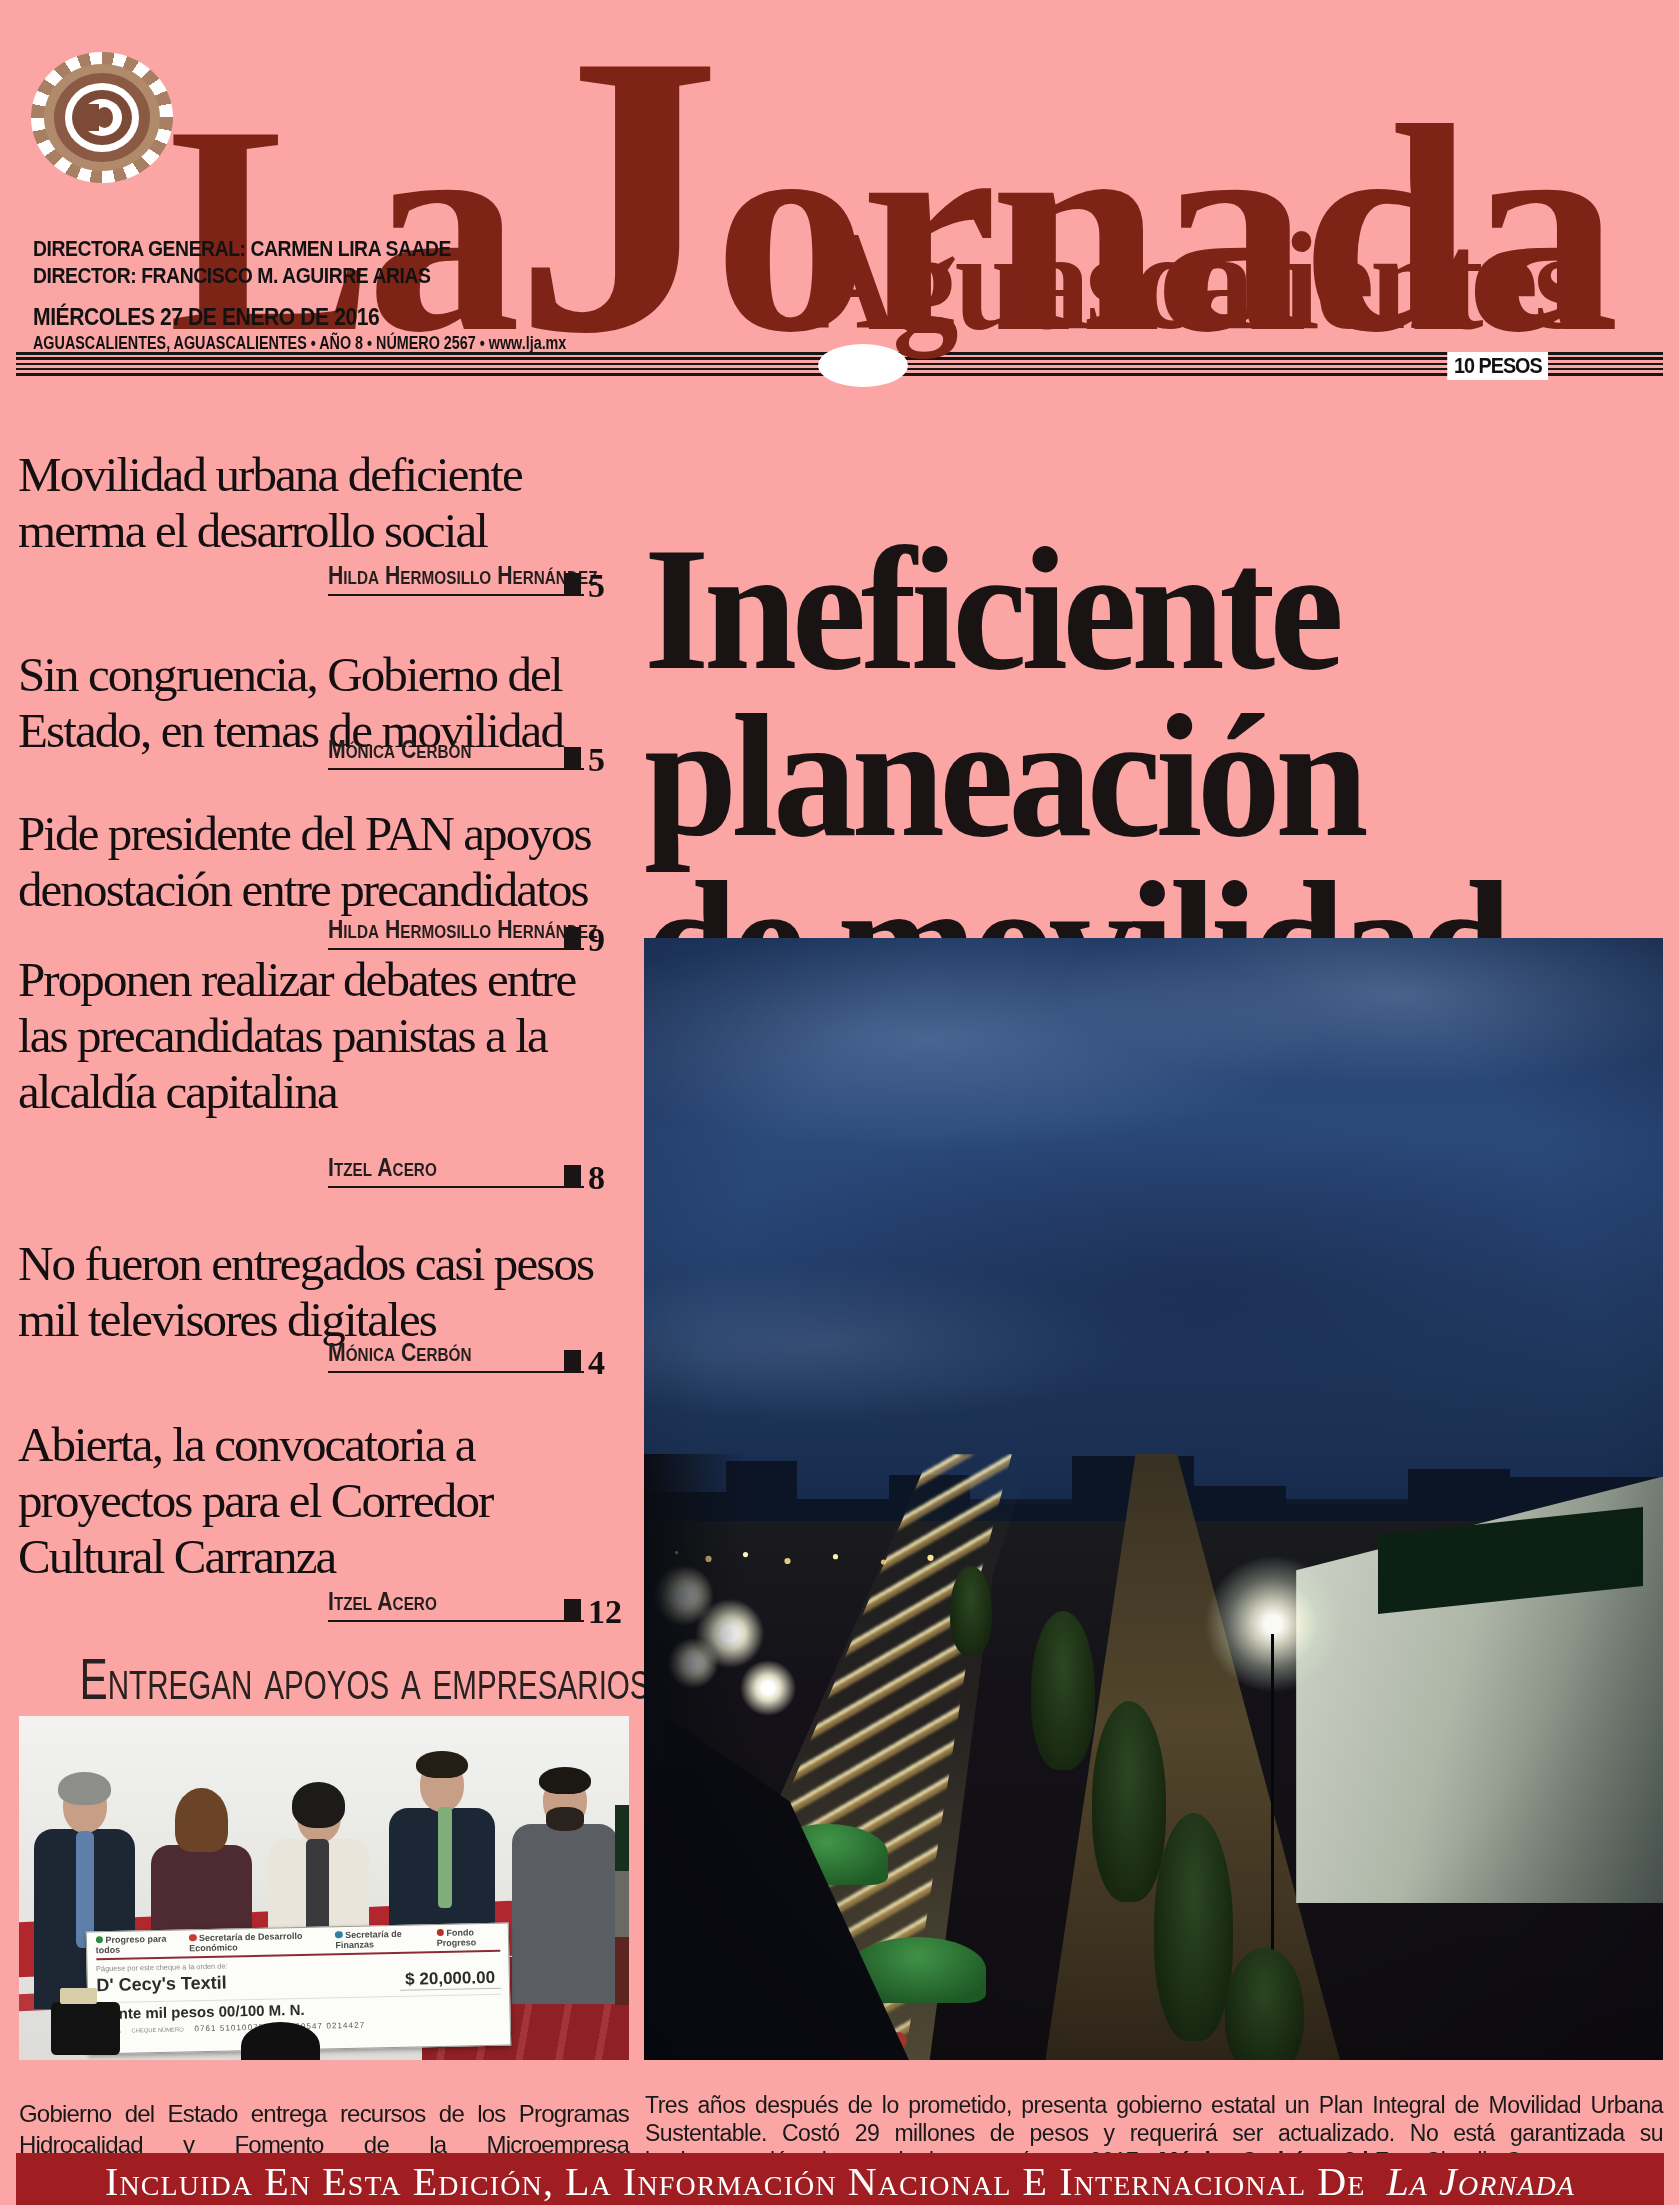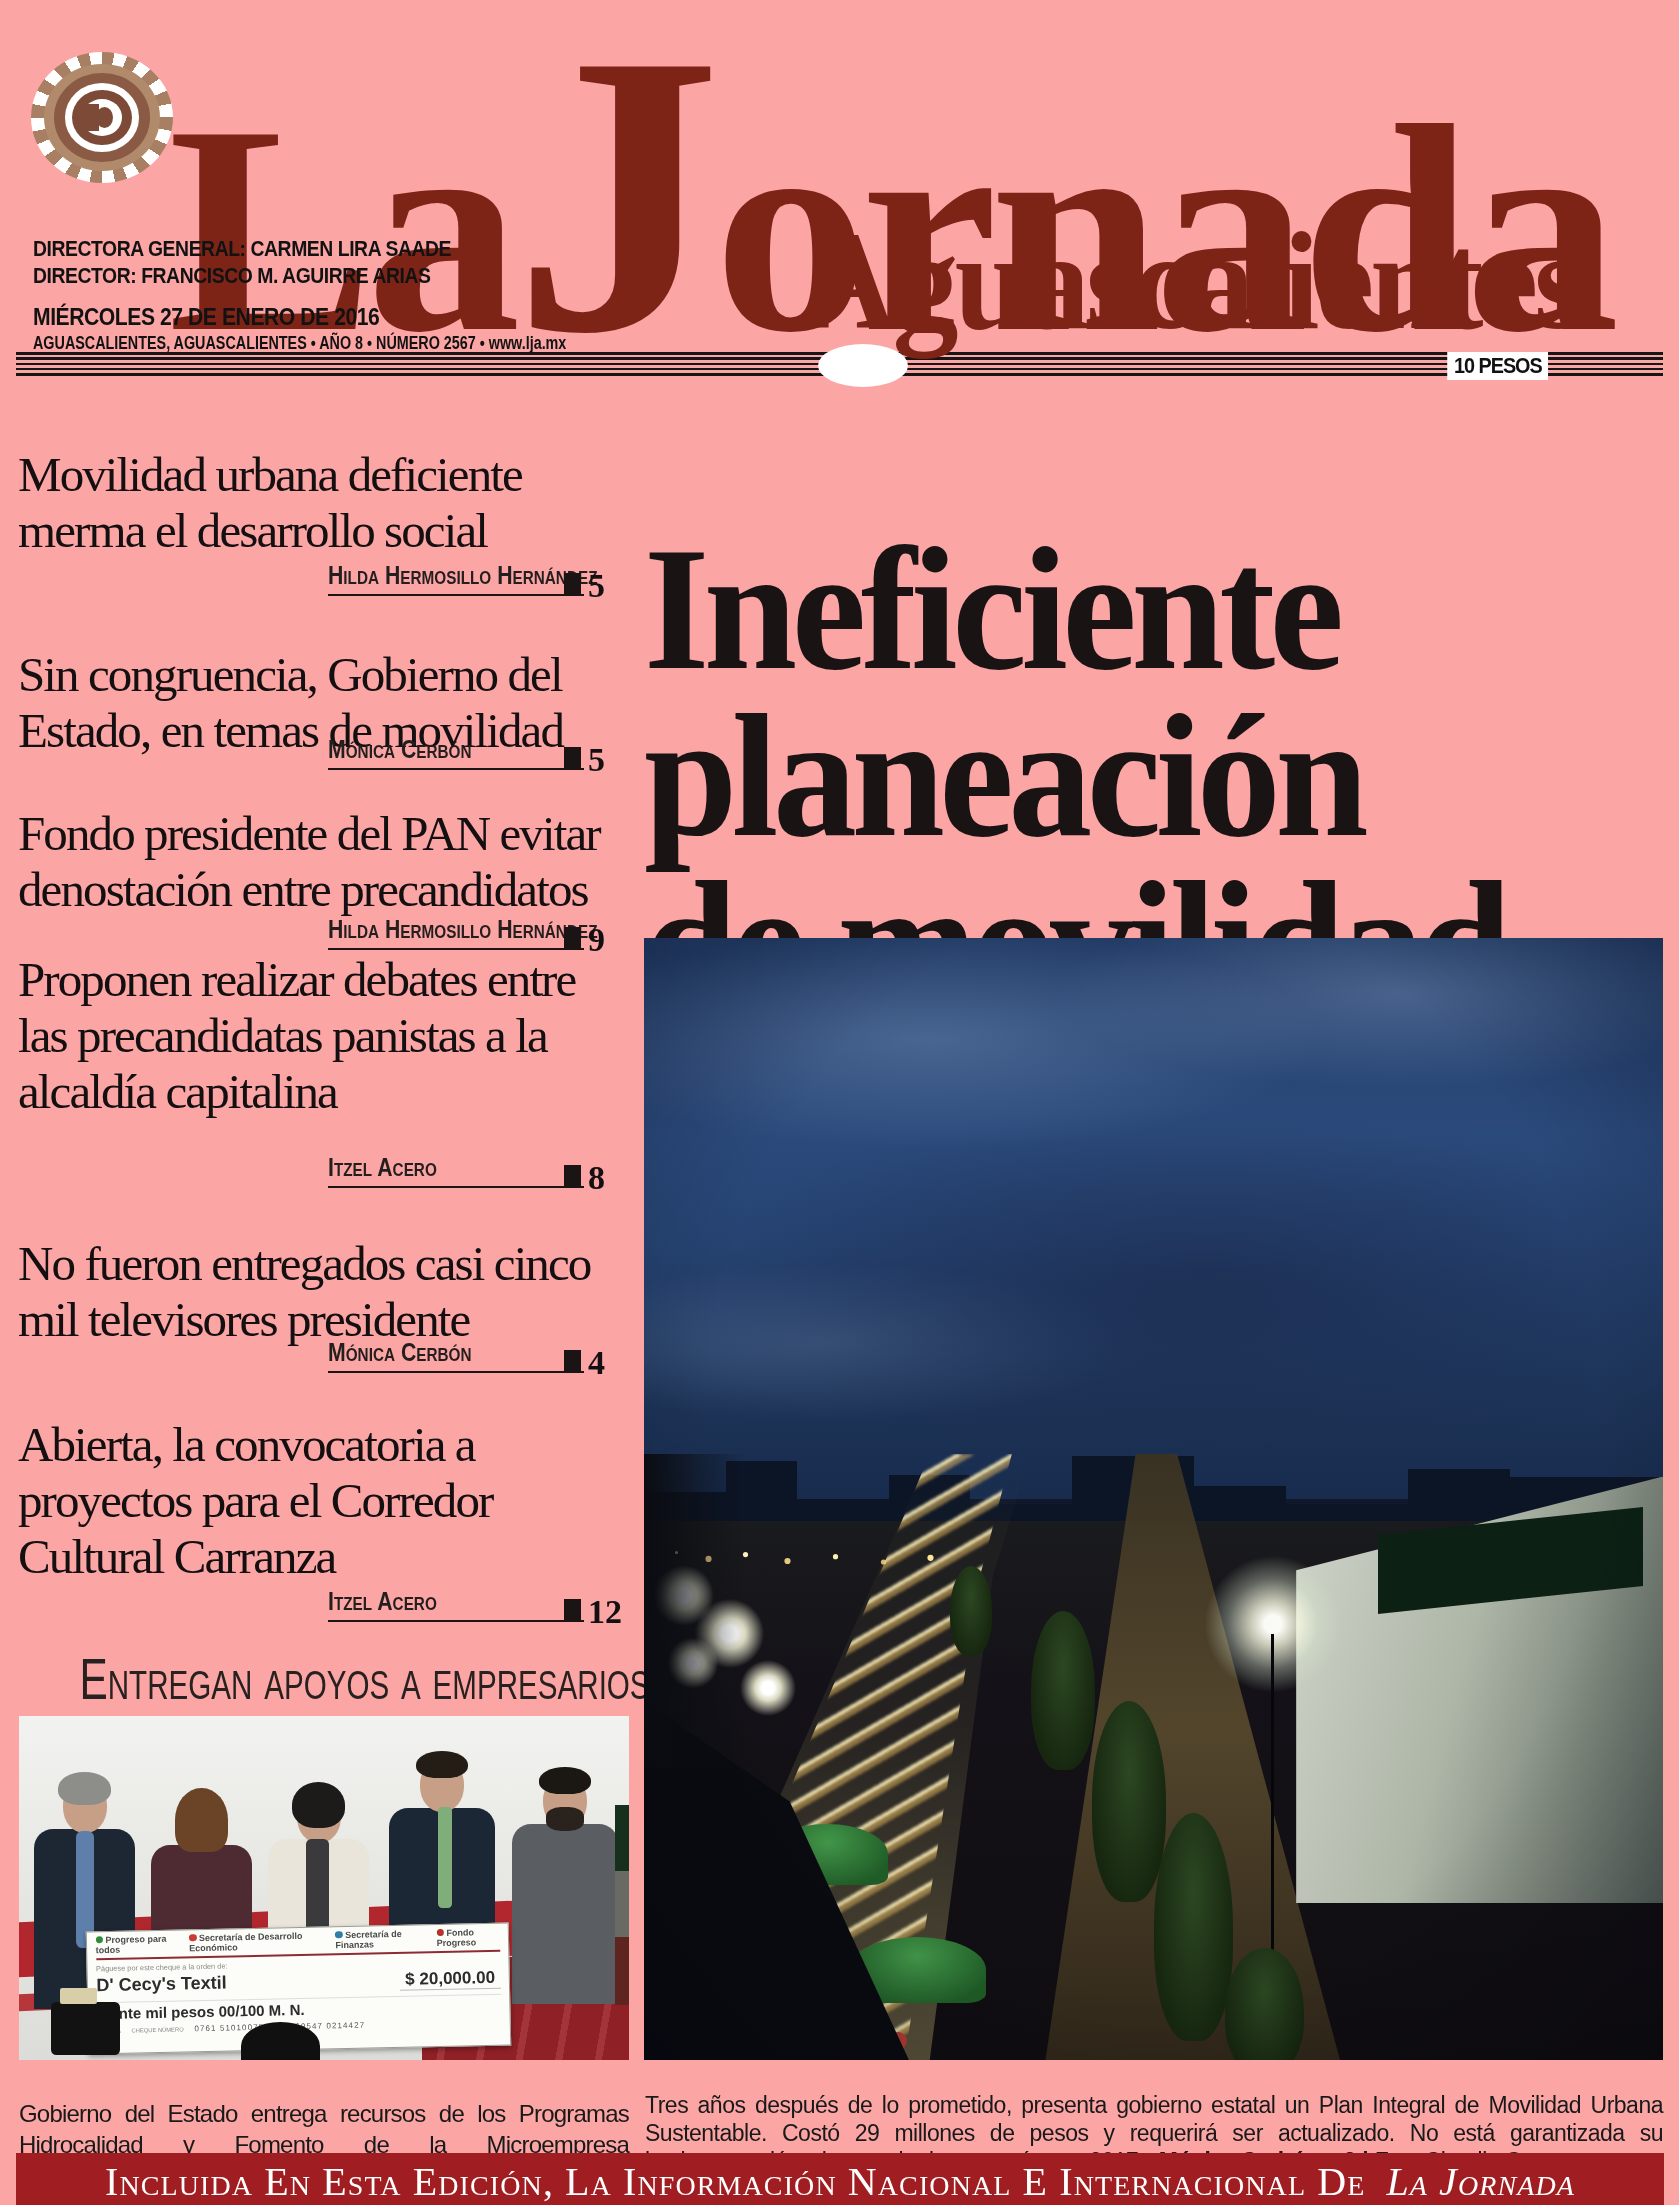--- a/index.html
+++ b/index.html
@@ -230,37 +230,37 @@
     </div>
 
     <h2 class="headline hl2">Sin congruencia, Gobierno del Estado, en temas de movilidad</h2>
     <div class="byrow br2">
       <span class="byname">Mónica Cerbón</span>
       <span class="byrule"></span>
       <span class="bysq"></span>
       <span class="bynum">5</span>
     </div>
 
-    <h2 class="headline hl3">Fondo presidente del PAN evitar denostación entre precandidatos</h2>
+    <h2 class="headline hl3">Pide presidente del PAN apoyos denostación entre precandidatos</h2>
     <div class="byrow br3">
       <span class="byname">Hilda Hermosillo Hernández</span>
       <span class="byrule"></span>
       <span class="bysq"></span>
       <span class="bynum">9</span>
     </div>
 
     <h2 class="headline hl4">Proponen realizar debates entre las precandidatas panistas a la alcaldía capitalina</h2>
     <div class="byrow br4">
       <span class="byname">Itzel Acero</span>
       <span class="byrule"></span>
       <span class="bysq"></span>
       <span class="bynum">8</span>
     </div>
 
-    <h2 class="headline hl5">No fueron entregados casi cinco mil televisores presidente</h2>
+    <h2 class="headline hl5">No fueron entregados casi pesos mil televisores digitales</h2>
     <div class="byrow br5">
       <span class="byname">Mónica Cerbón</span>
       <span class="byrule"></span>
       <span class="bysq"></span>
       <span class="bynum">4</span>
     </div>
 
     <h2 class="headline hl6">Abierta, la convocatoria a proyectos para el Corredor Cultural Carranza</h2>
     <div class="byrow br6">
       <span class="byname">Itzel Acero</span>

